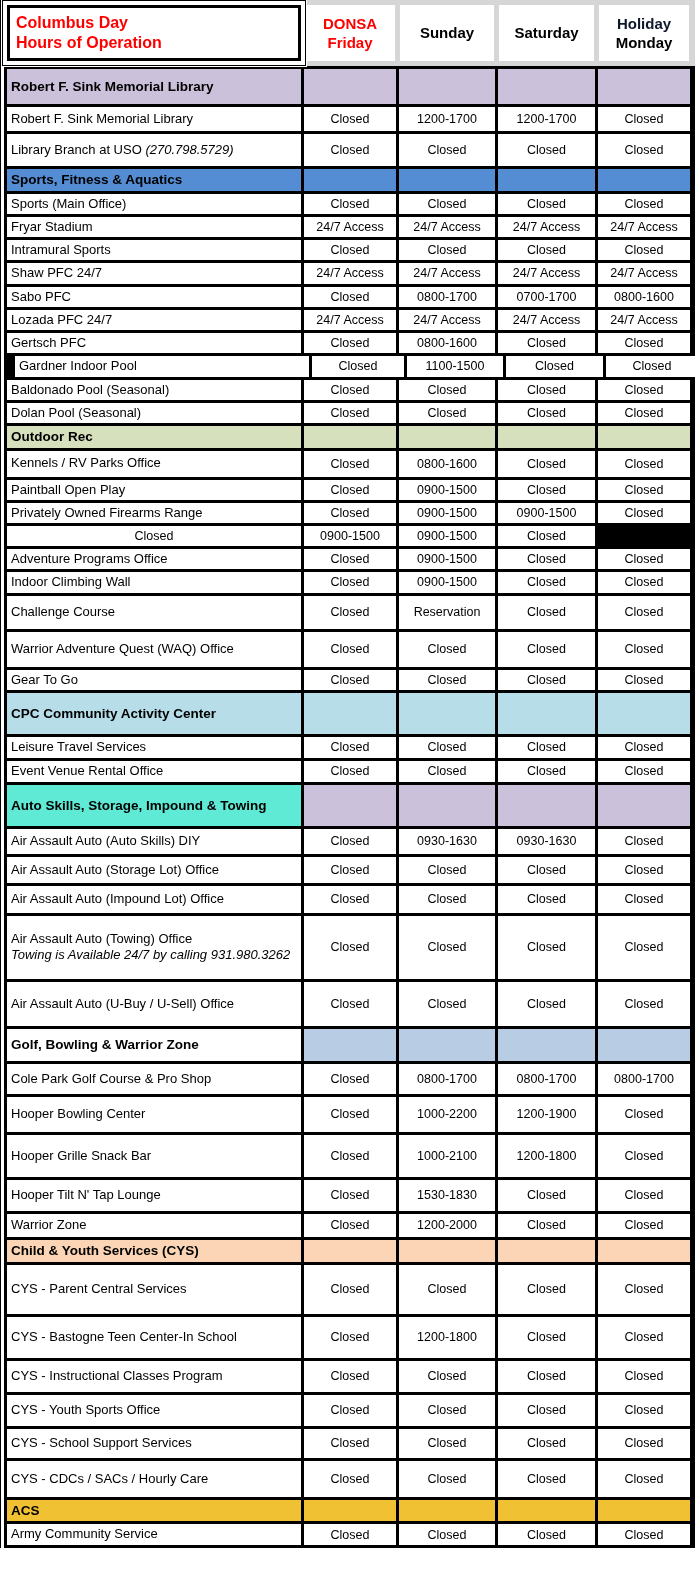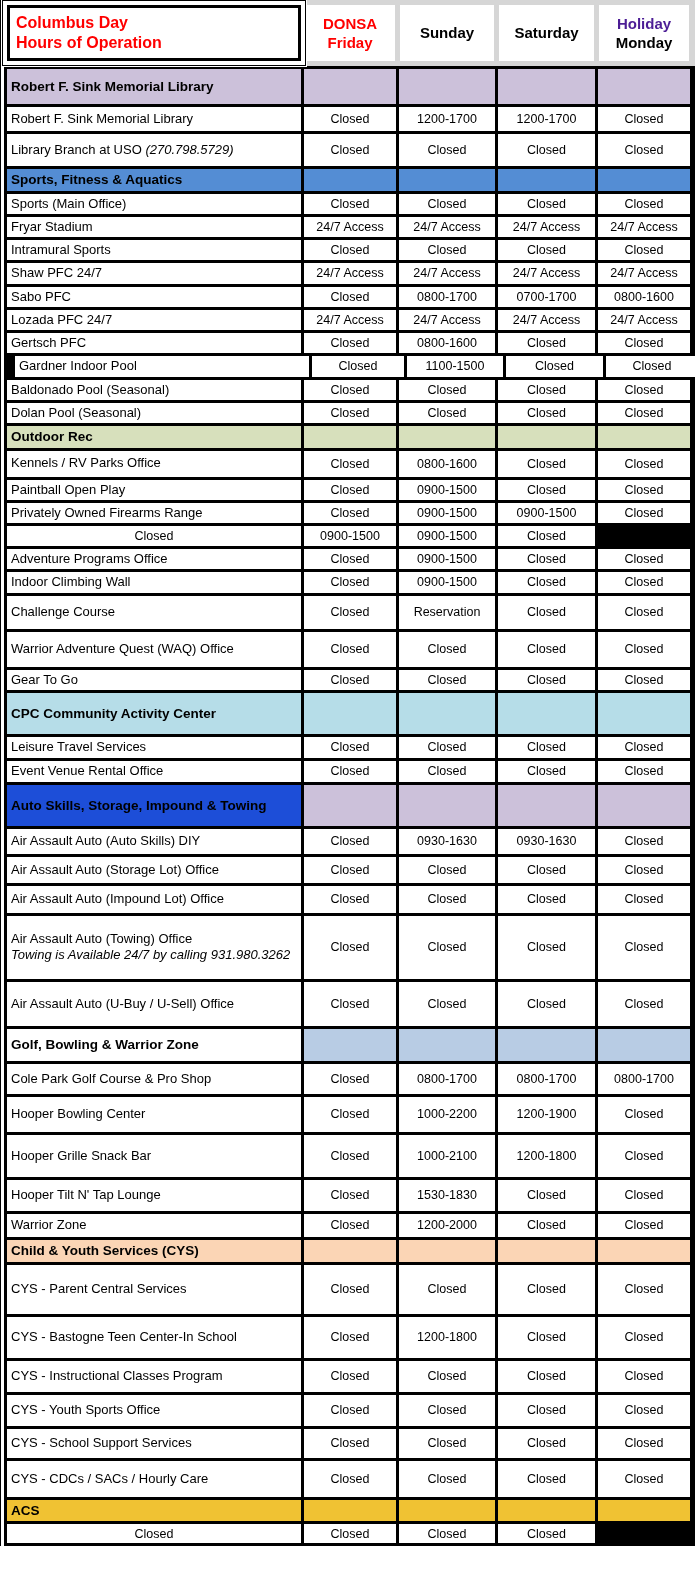--- a/index.html
+++ b/index.html
@@ -124,21 +124,21 @@
           <span class="label-line" style="color: rgb(255, 0, 0);">DONSA</span>
           <span class="label-line" style="color: rgb(255, 0, 0);">Friday</span>
         </div>
         <div class="hcell">
           <span class="label-line">Sunday</span>
         </div>
         <div class="hcell">
           <span class="label-line">Saturday</span>
         </div>
         <div class="hcell">
-          <span class="label-line" style="color: #4c1d95;">Holiday</span>
+          <span class="label-line" style="color: #0f172a;">Holiday</span>
           <span class="label-line">Monday</span>
         </div>
       </div>
 
     <div class="tbody">
 
     <div class="row" style="min-height: 35px;">
           <div class="cell label-cell section-label" style="background: rgb(204, 193, 218);">Robert F. Sink Memorial Library</div>
           <div class="cell" style="background: rgb(204, 193, 218);"></div>
           <div class="cell" style="background: rgb(204, 193, 218);"></div>
@@ -364,21 +364,21 @@
         <div class="row" style="min-height: 21px;">
           <div class="cell label-cell">
             <span class="label-line">Event Venue Rental Office</span>
           </div>
           <div class="cell value-cell">Closed</div>
           <div class="cell value-cell">Closed</div>
           <div class="cell value-cell">Closed</div>
           <div class="cell value-cell">Closed</div>
         </div>
         <div class="row" style="min-height: 41px;">
-          <div class="cell label-cell section-label" style="background: #1d4ed8;">Auto Skills, Storage, Impound &amp; Towing</div>
+          <div class="cell label-cell section-label" style="background: #5eead4;">Auto Skills, Storage, Impound &amp; Towing</div>
           <div class="cell" style="background: rgb(204, 193, 218);"></div>
           <div class="cell" style="background: rgb(204, 193, 218);"></div>
           <div class="cell" style="background: rgb(204, 193, 218);"></div>
           <div class="cell" style="background: rgb(204, 193, 218);"></div>
         </div>
         <div class="row" style="min-height: 25px;">
           <div class="cell label-cell">
             <span class="label-line">Air Assault Auto (Auto Skills) DIY</span>
           </div>
           <div class="cell value-cell">Closed</div>
@@ -537,20 +537,23 @@
           <div class="cell value-cell">Closed</div>
         </div>
         <div class="row" style="min-height: 20px;">
           <div class="cell label-cell section-label" style="background: rgb(240, 194, 51);">ACS</div>
           <div class="cell" style="background: rgb(240, 194, 51);"></div>
           <div class="cell" style="background: rgb(240, 194, 51);"></div>
           <div class="cell" style="background: rgb(240, 194, 51);"></div>
           <div class="cell" style="background: rgb(240, 194, 51);"></div>
         </div>
         <div class="row" style="min-height: 19px;">
+          <div class="cell label-cell">
+            <span class="label-line">Army Community Service</span>
+          </div>
           <div class="cell value-cell">Closed</div>
           <div class="cell value-cell">Closed</div>
           <div class="cell value-cell">Closed</div>
           <div class="cell value-cell">Closed</div>
         </div>
       </div>
 
   </div>
 </div>
 

